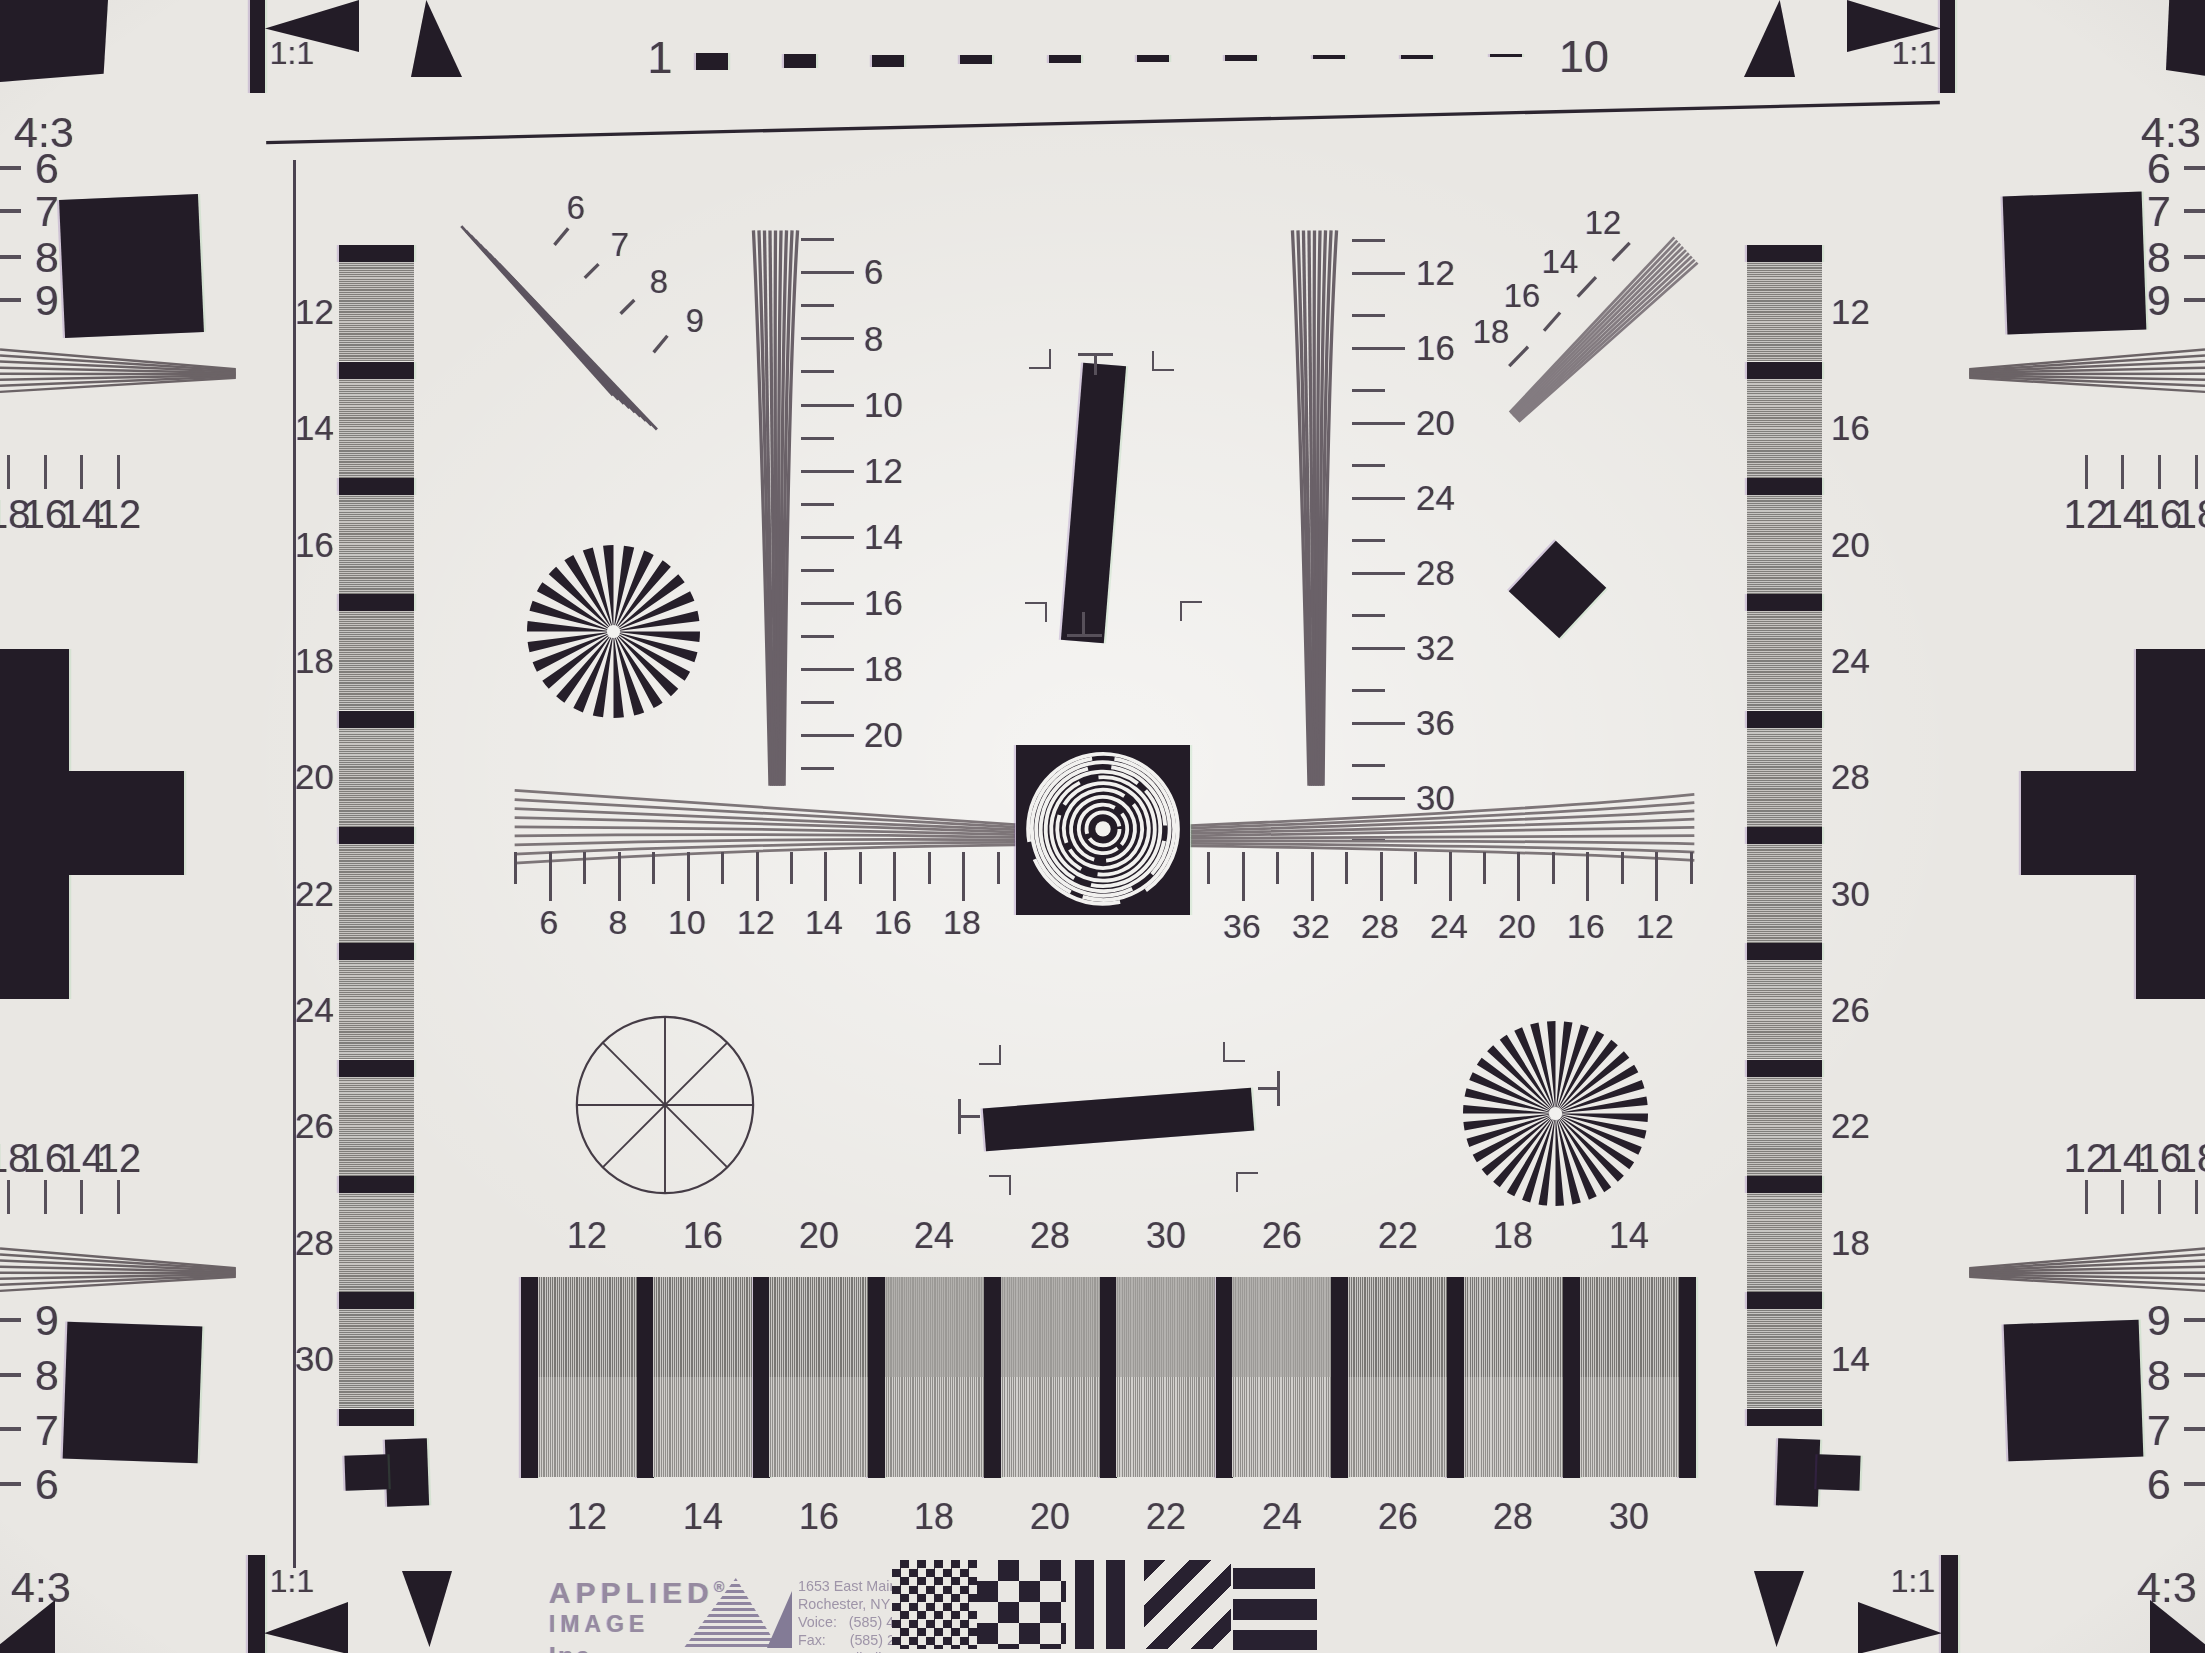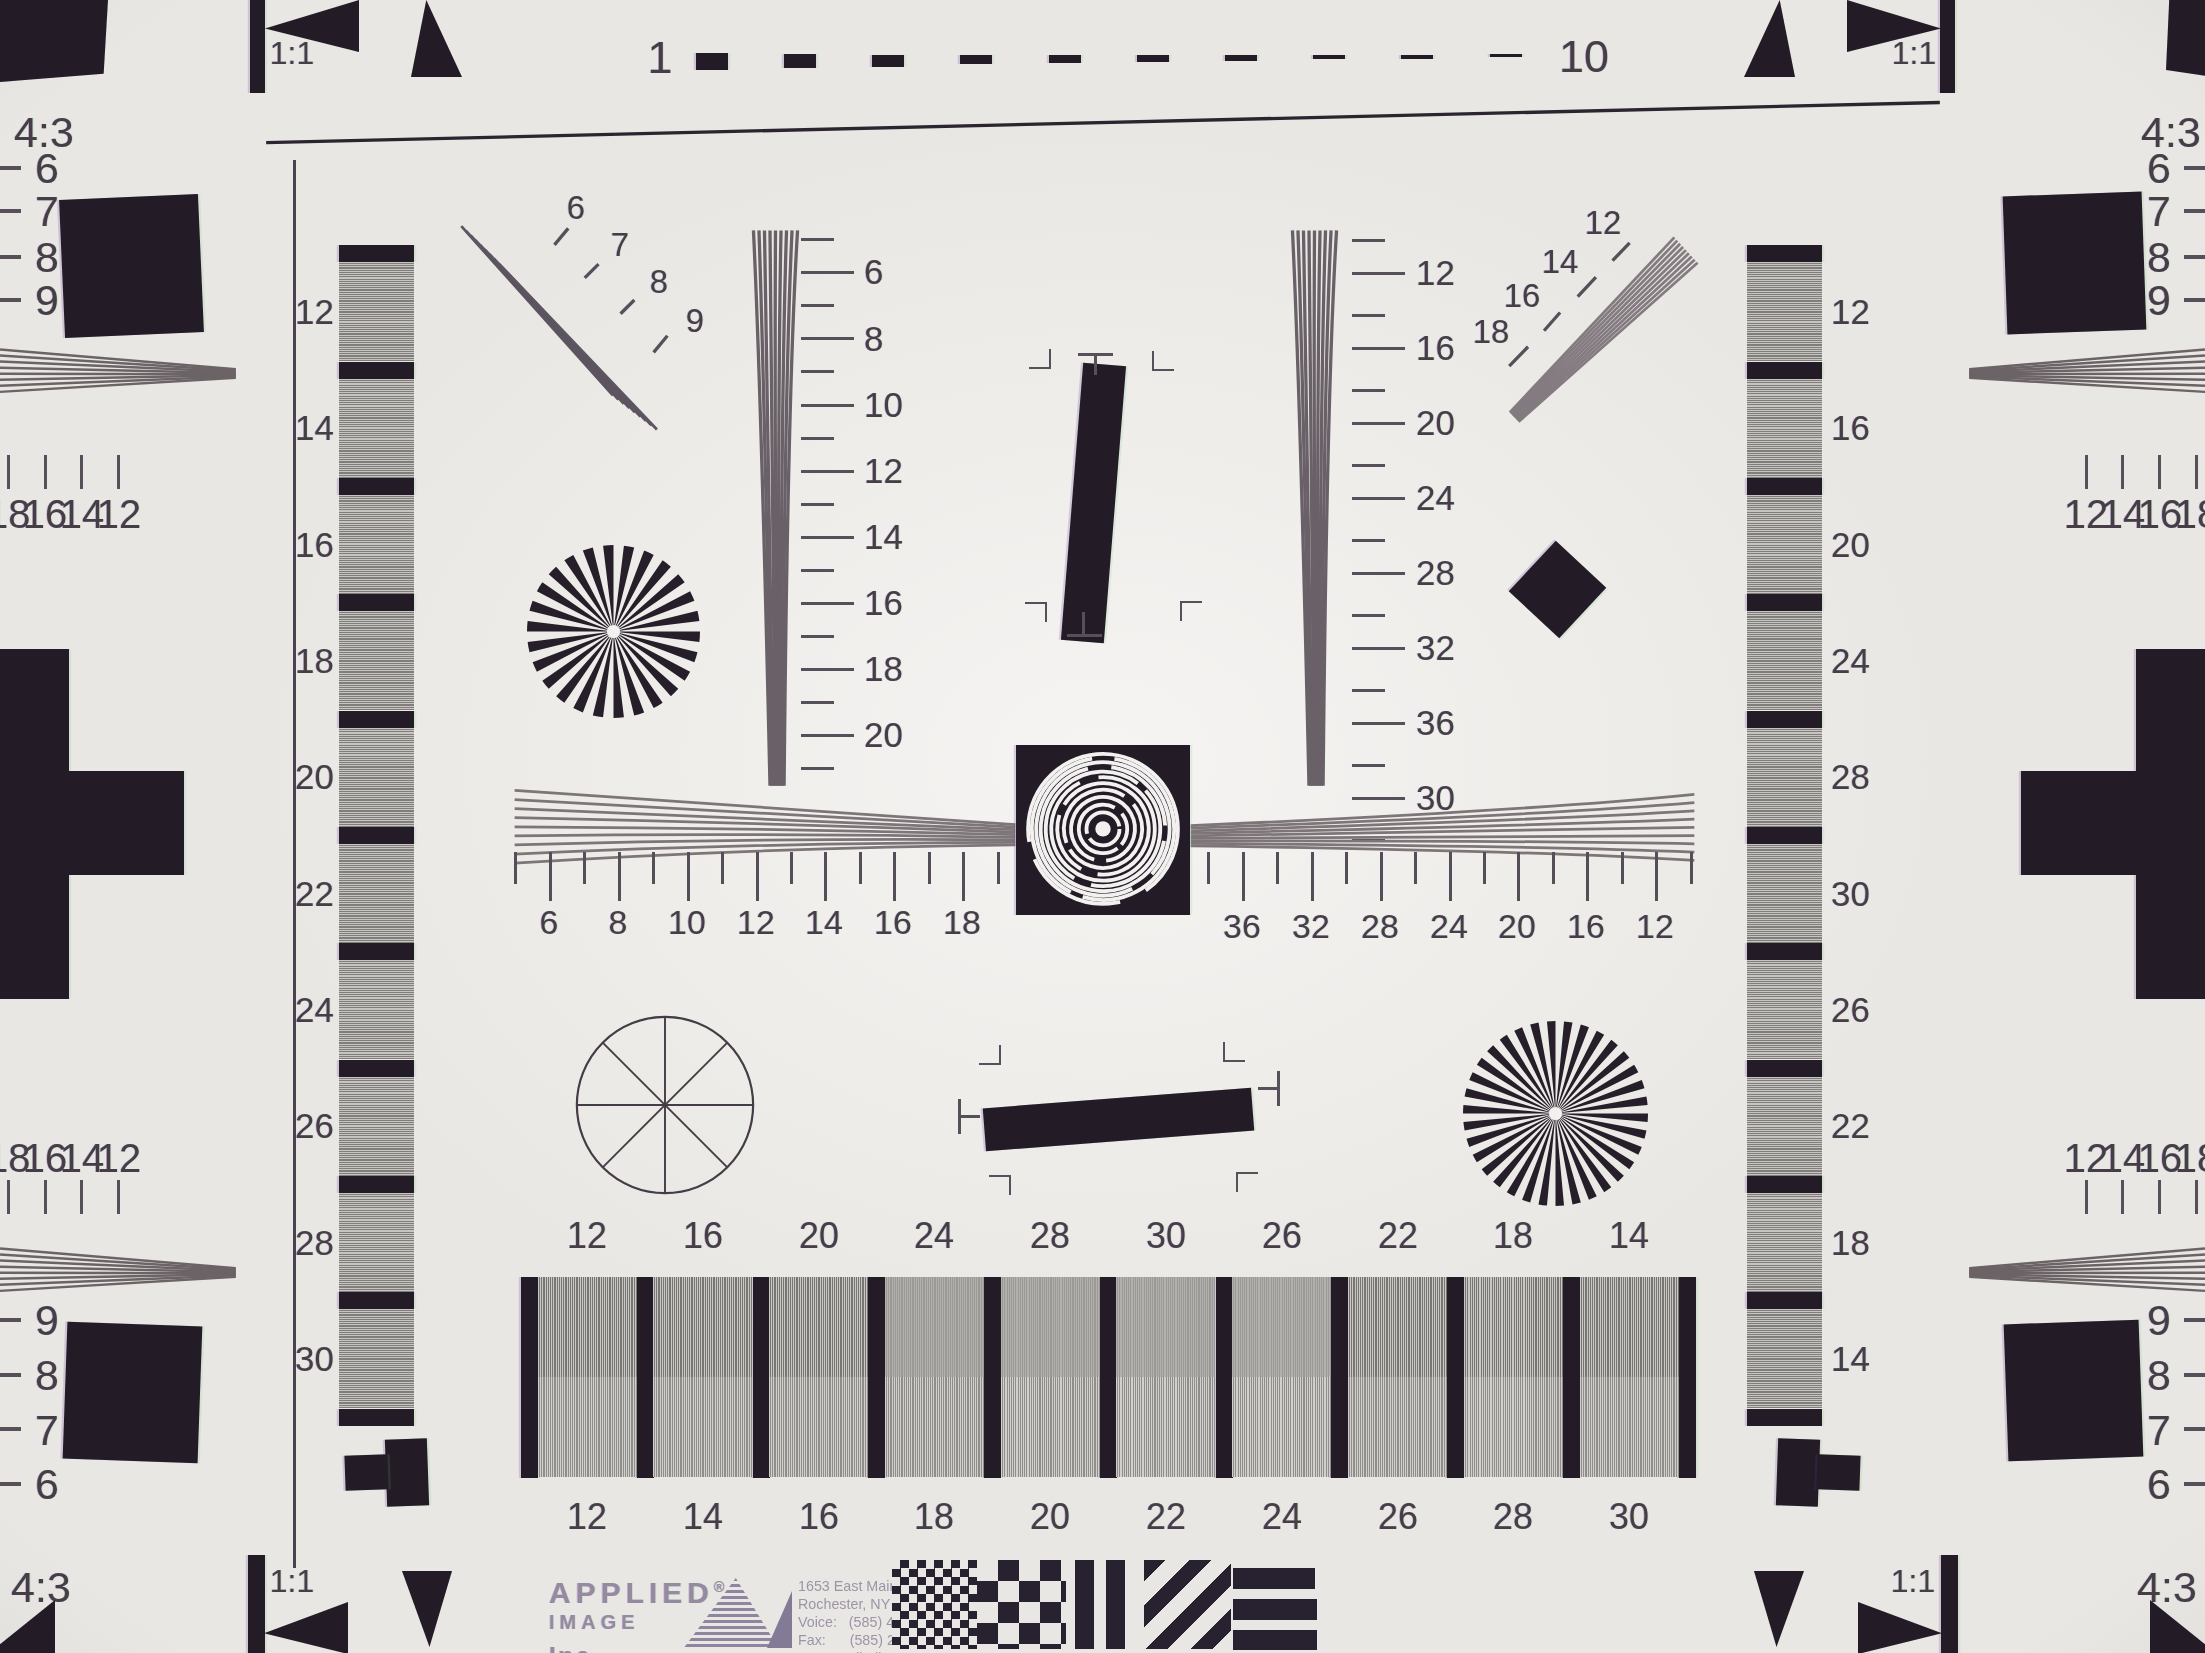--- a/index.html
+++ b/index.html
@@ -39,21 +39,21 @@
   <div class="num" style="left:2171px;top:132px;font-size:43px;">4:3</div>
   <div class="num" style="left:41px;top:1587px;font-size:43px;">4:3</div>
   <div class="num" style="left:2167px;top:1587px;font-size:43px;">4:3</div>
 
   <div class="num" style="left:660px;top:58px;font-size:45px;">1</div>
   <div class="num" style="left:1584px;top:57px;font-size:45px;">10</div>
 
   <div class="logo-text" style="left:549px;top:1576px;font-size:30px;">
     <span>APPLIED</span><sup style="font-size:14.3px;letter-spacing:0;">®</sup>
   </div>
-  <div class="logo-text" style="left:549px;top:1611px;font-size:20px;">IMAGE</div>
+  <div class="logo-text" style="left:549px;top:1611px;font-size:23px;">IMAGE</div>
   <div class="logo-text" style="left:549px;top:1642px;font-size:25px;letter-spacing:2.2px;">Inc</div>
   <div class="abs" style="left:683px;top:1578px;width:96px;height:71px;clip-path:polygon(55% 0,100% 100%,0 100%);
               background:repeating-linear-gradient(180deg,#8f85a0 0 2.8px,#e9e7e3 2.8px 6px);"></div>
   <div class="abs" style="left:767px;top:1591px;width:25px;height:57px;clip-path:polygon(100% 0,100% 100%,0 100%);background:#837b96;"></div>
   <div class="abs" id="address-block" style="left:798px;top:1577px;">
       <div class="addr">1653 East Main Street</div>
       <div class="addr">Rochester, NY  14609  USA</div>
       <div class="addr">Voice:   (585) 482-0300</div>
       <div class="addr">Fax:      (585) 288-5989</div>
       <div class="addr">www.appliedimage.com</div>

